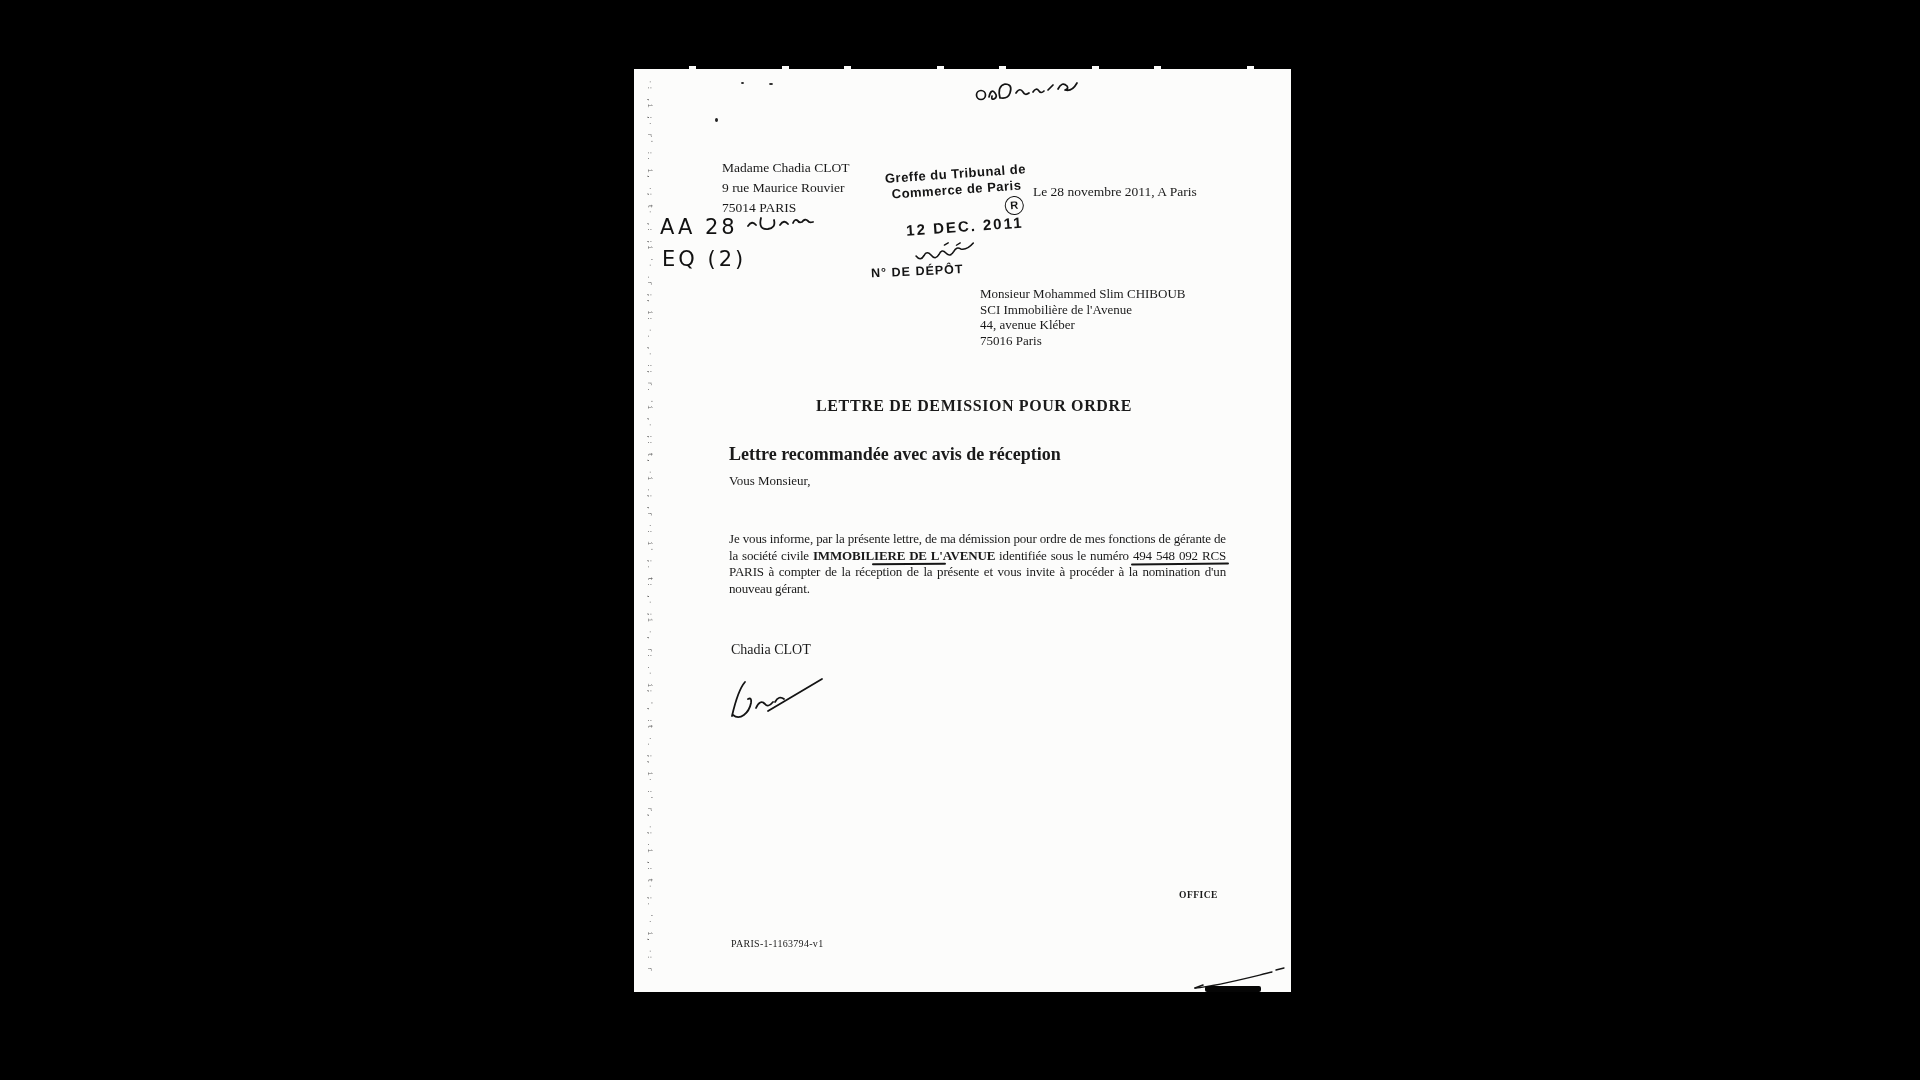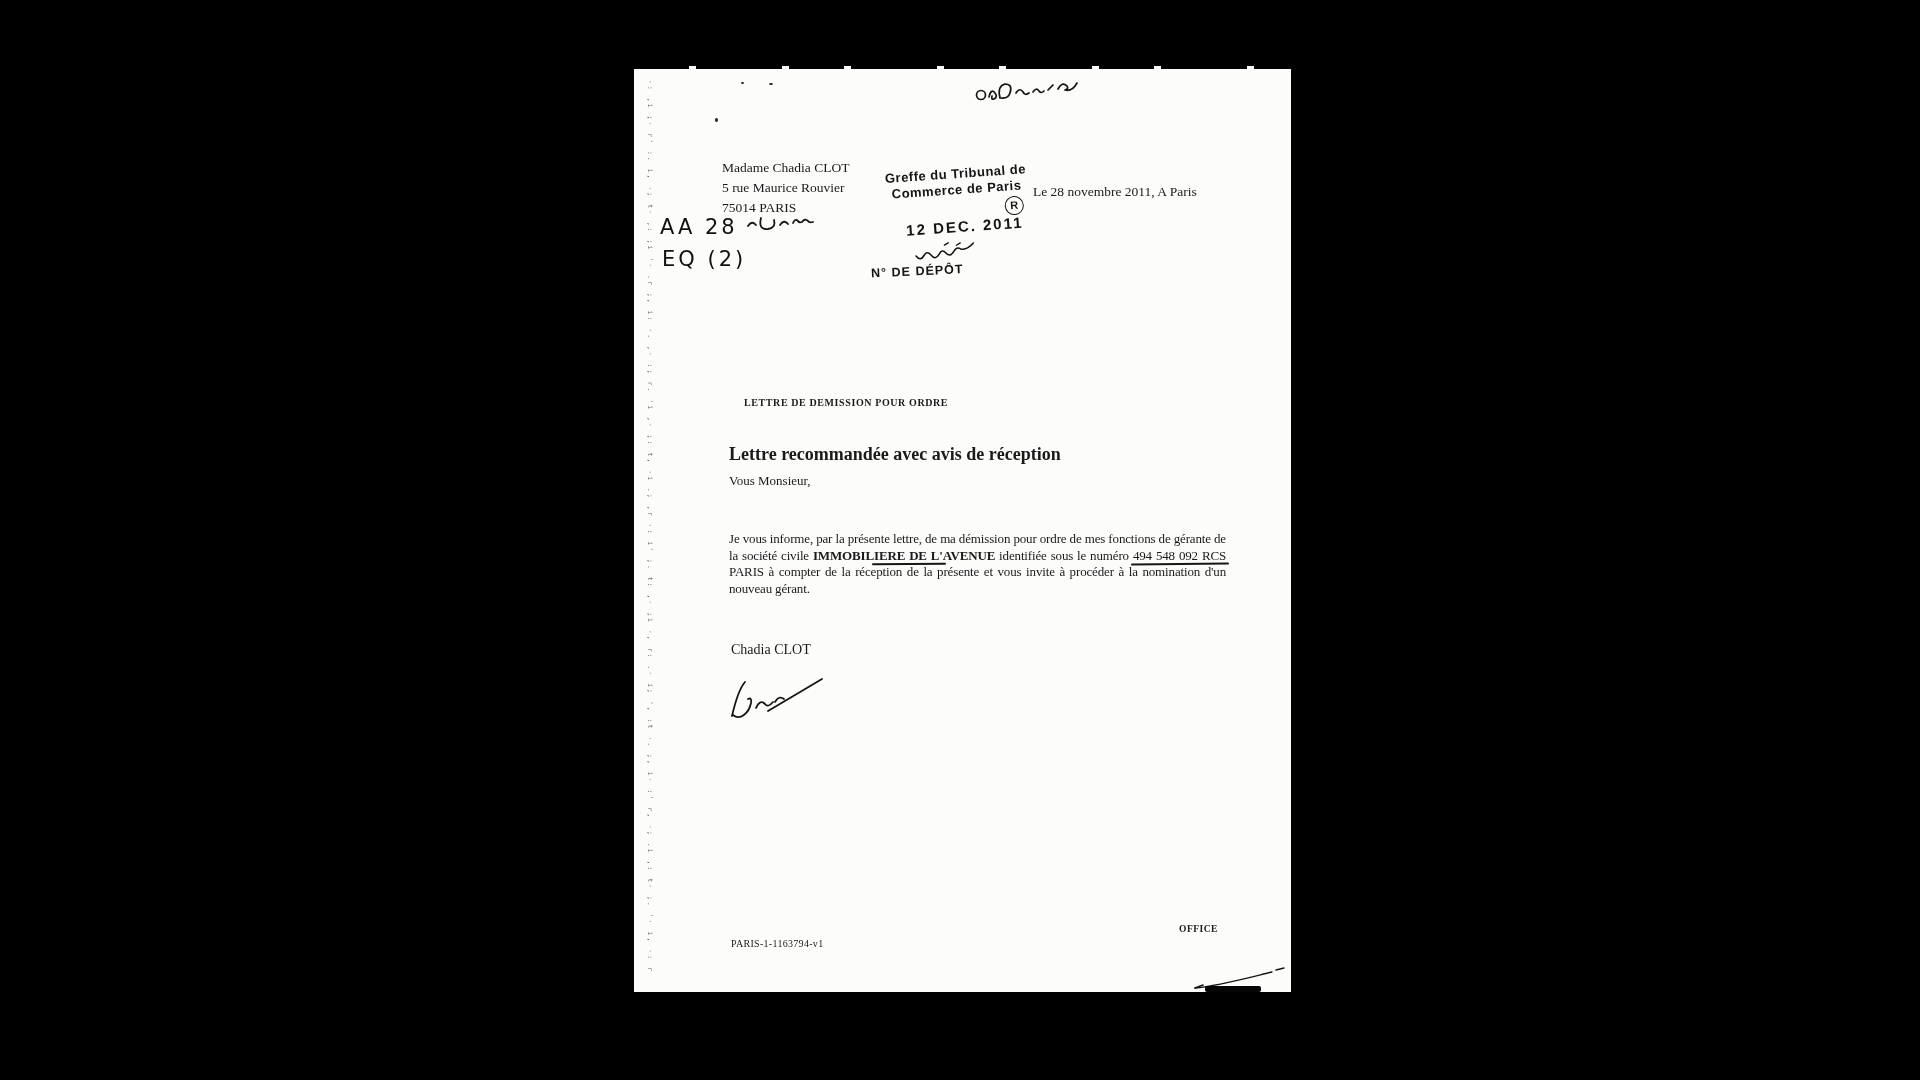--- a/index.html
+++ b/index.html
@@ -32,34 +32,34 @@
   .reg-mark{left:124px;top:34px;width:17px;height:17px;border:1.6px solid #141414;border-radius:50%;
     font-size:11px;font-weight:bold;text-align:center;line-height:17px;}
   .stamp-date{left:24px;top:52px;font-size:15px;font-weight:bold;letter-spacing:2px;
     font-family:"Liberation Sans","DejaVu Sans",sans-serif;}
   .stamp-sig{left:28px;top:74px;}
   .stamp-depot{left:-14px;top:96px;width:150px;font-size:12.5px;font-weight:bold;letter-spacing:1px;transform:rotate(1.5deg);}
 
   .left-note{left:26px;top:146px;}
   .left-note text{font-family:"DejaVu Sans",sans-serif;font-size:21px;letter-spacing:3px;fill:#111;}
 
-  .title{left:110px;top:333px;width:460px;text-align:left;font-size:10px;font-weight:bold;letter-spacing:.6px;}
+  .title{left:110px;top:333px;width:460px;text-align:center;font-size:16px;font-weight:bold;letter-spacing:.6px;}
   .subject{left:95px;top:380px;font-size:18px;font-weight:bold;}
   .salutation{left:95px;top:409px;font-size:13px;}
   .para{left:95px;font-size:13px;letter-spacing:-0.15px;line-height:16.5px;text-align:justify;width:497px;margin-top:36px;}
   .p1{top:431px;}
   .p2{top:504px;}
   .bold{font-weight:bold;}
   .hand-underline{position:relative;}
   .hand-underline::after{content:"";position:absolute;left:-2px;right:-3px;bottom:-2.5px;height:2px;
     background:#161616;border-radius:2px;transform:rotate(-0.5deg);}
 
   .sig-name{left:97px;top:578px;font-size:14px;font-weight:normal;}
   .footer-left{left:97px;top:874px;font-size:10px;letter-spacing:.3px;}
-  .footer-right{left:545px;top:860px;font-size:9.5px;font-weight:600;letter-spacing:.5px;
+  .footer-right{left:545px;top:826px;font-size:9.5px;font-weight:600;letter-spacing:.5px;
     font-family:"Liberation Serif","DejaVu Serif",serif;}
   .smudge{left:571px;top:922px;width:56px;height:6px;background:#050505;border-radius:2px;}
   svg .ink{fill:none;stroke:#141414;stroke-linecap:round;stroke-linejoin:round;}
 </style>
 </head>
 <body>
 
 <div class="stage">
   <div class="page">
 
@@ -76,21 +76,21 @@
       <path class="ink" stroke-width="1.7" d="M17,25 q2,-9 6,-4 q3,4 -1,6 q-3,1 -2,-3"></path>
       <path class="ink" stroke-width="1.7" d="M28,26 q-3,-12 5,-14 q8,0 5,9 q-2,6 -9,5"></path>
       <path class="ink" stroke-width="1.7" d="M44,21 q4,-6 7,-1 q2,4 6,1"></path>
       <path class="ink" stroke-width="1.7" d="M61,20 q3,-5 6,-1 q2,3 5,0"></path>
       <path class="ink" stroke-width="1.7" d="M76,18 l5,-5"></path>
       <path class="ink" stroke-width="1.7" d="M86,17 q4,-8 9,-3 q2,3 -2,4 q7,2 12,-7"></path>
     </svg>
 
     <div class="abs sender">
       <div>Madame Chadia CLOT</div>
-      <div>5 rue Maurice Rouvier</div>
+      <div>9 rue Maurice Rouvier</div>
       <div>75014 PARIS</div>
     </div>
 
     <div class="abs date-line">Le 28 novembre 2011, A Paris</div>
 
     <div class="abs stamp">
       <div class="abs stamp-org1">Greffe du Tribunal de</div>
       <div class="abs stamp-org2">Commerce de Paris</div>
       <div class="abs reg-mark">R</div>
       <div class="abs stamp-date">12 DEC. 2011</div>
@@ -104,20 +104,26 @@
 
     <svg class="abs left-note" width="170" height="64" viewBox="0 0 170 64">
       <text x="0" y="24">AA 28</text>
       <path class="ink" stroke-width="1.8" d="M88,16 q4,-6 8,-1"></path>
       <path class="ink" stroke-width="1.8" d="M101,8 q-3,12 7,11 q8,-1 6,-9"></path>
       <path class="ink" stroke-width="1.8" d="M120,15 q4,-6 8,-1"></path>
       <path class="ink" stroke-width="1.8" d="M133,13 q2,-5 5,-2 q1,2 4,1 q3,-4 6,-1 q1,2 5,1"></path>
       <text x="2" y="56">EQ (2)</text>
     </svg>
 
+    <div class="abs recipient">
+      <div>Monsieur Mohammed Slim CHIBOUB</div>
+      <div>SCI Immobilière de l'Avenue</div>
+      <div>44, avenue Kléber</div>
+      <div>75016 Paris</div>
+    </div>
 
     <div class="abs title">LETTRE DE DEMISSION POUR ORDRE</div>
 
     <div class="abs subject">Lettre recommandée avec avis de réception</div>
 
     <div class="abs salutation">Vous Monsieur,</div>
 
     <div class="abs para p1">
       <span>Je vous informe, par la présente lettre, de ma démission pour ordre de mes fonctions de gérante de la société civile </span><span class="bold">IMMOBIL</span><span class="bold hand-underline">IERE DE L'</span><span class="bold">AVENUE</span><span> identifiée sous le numéro </span><span class="hand-underline">494 548 092 RCS</span><span> PARIS à compter de la réception de la présente et vous invite à procéder à la nomination d'un nouveau gérant.</span>
     </div>

